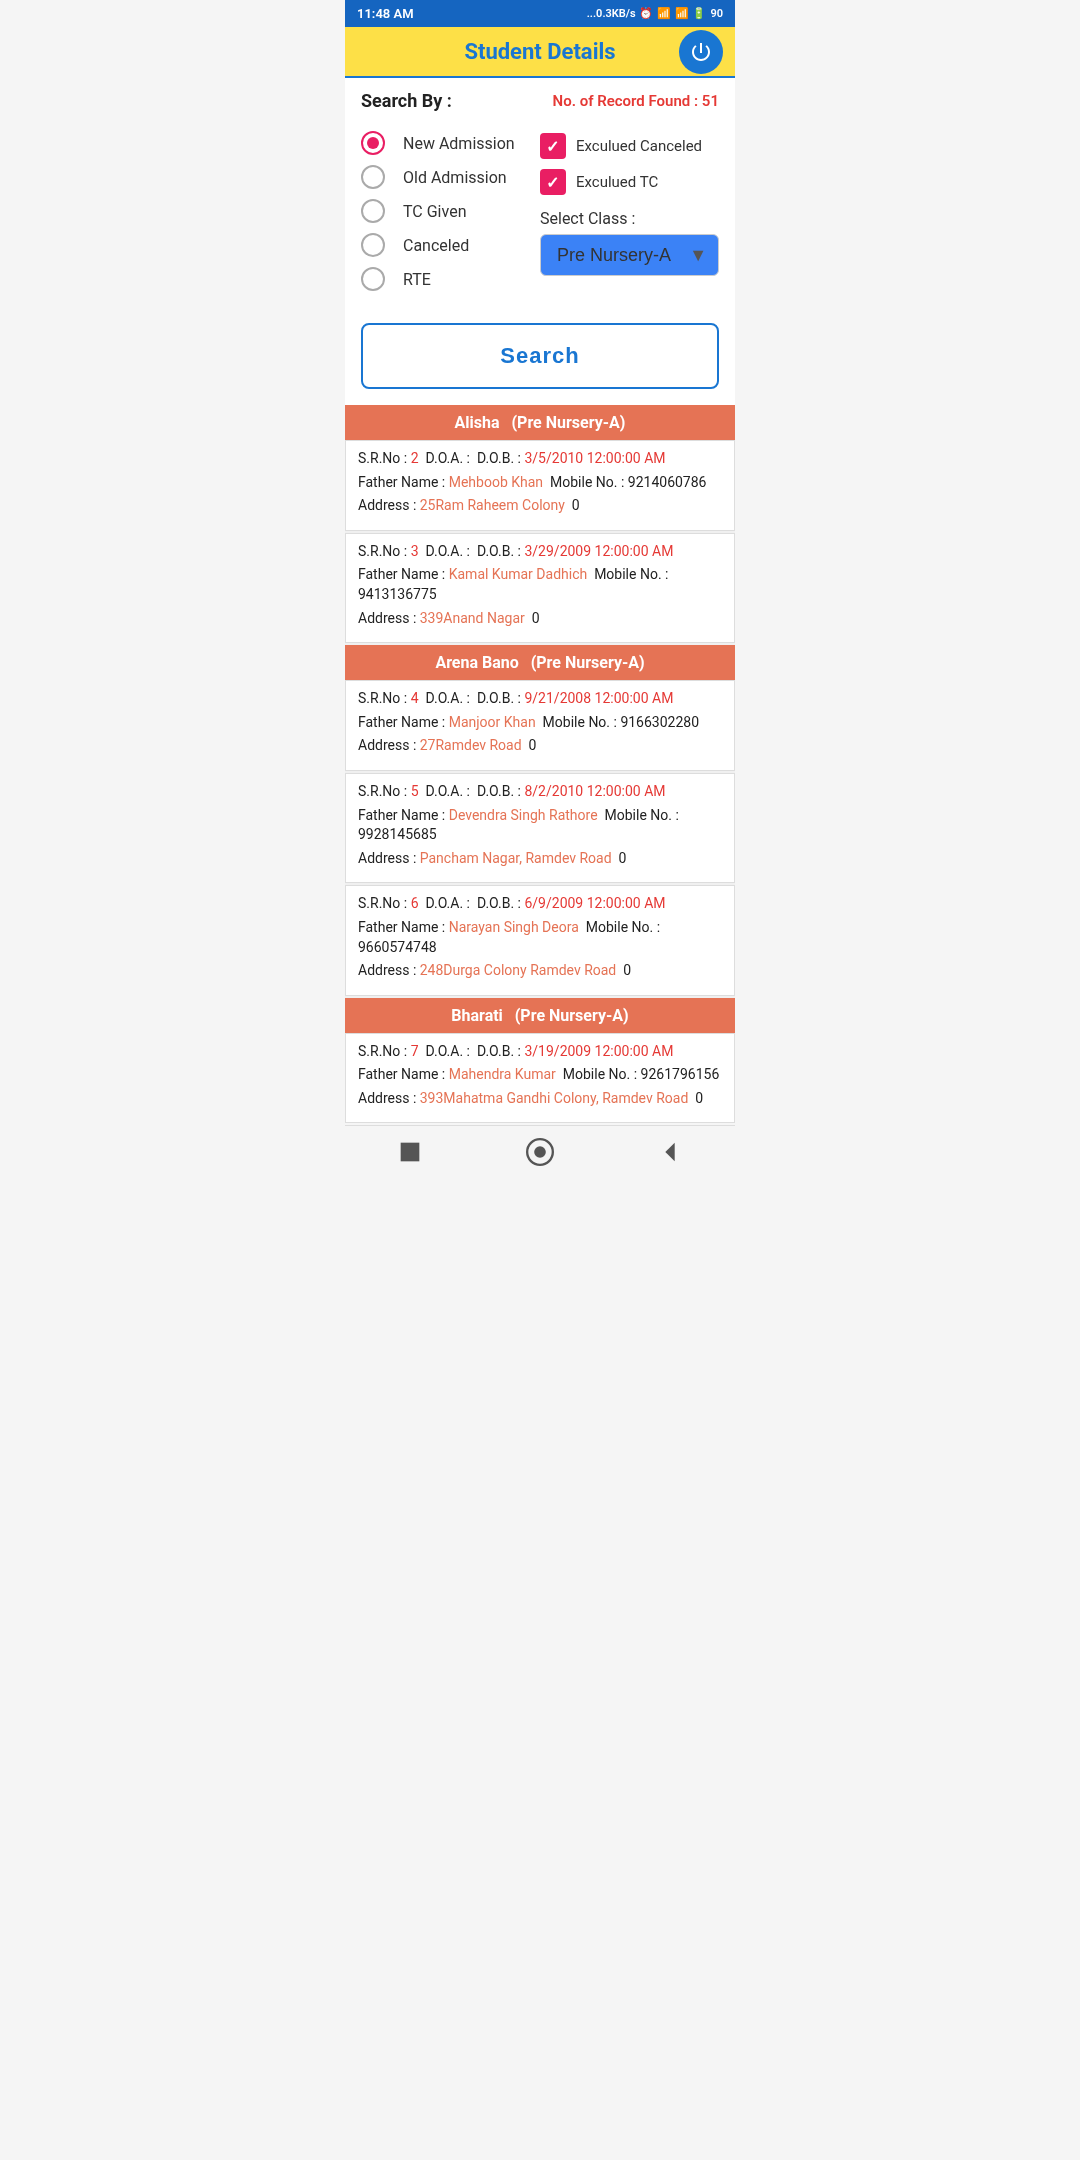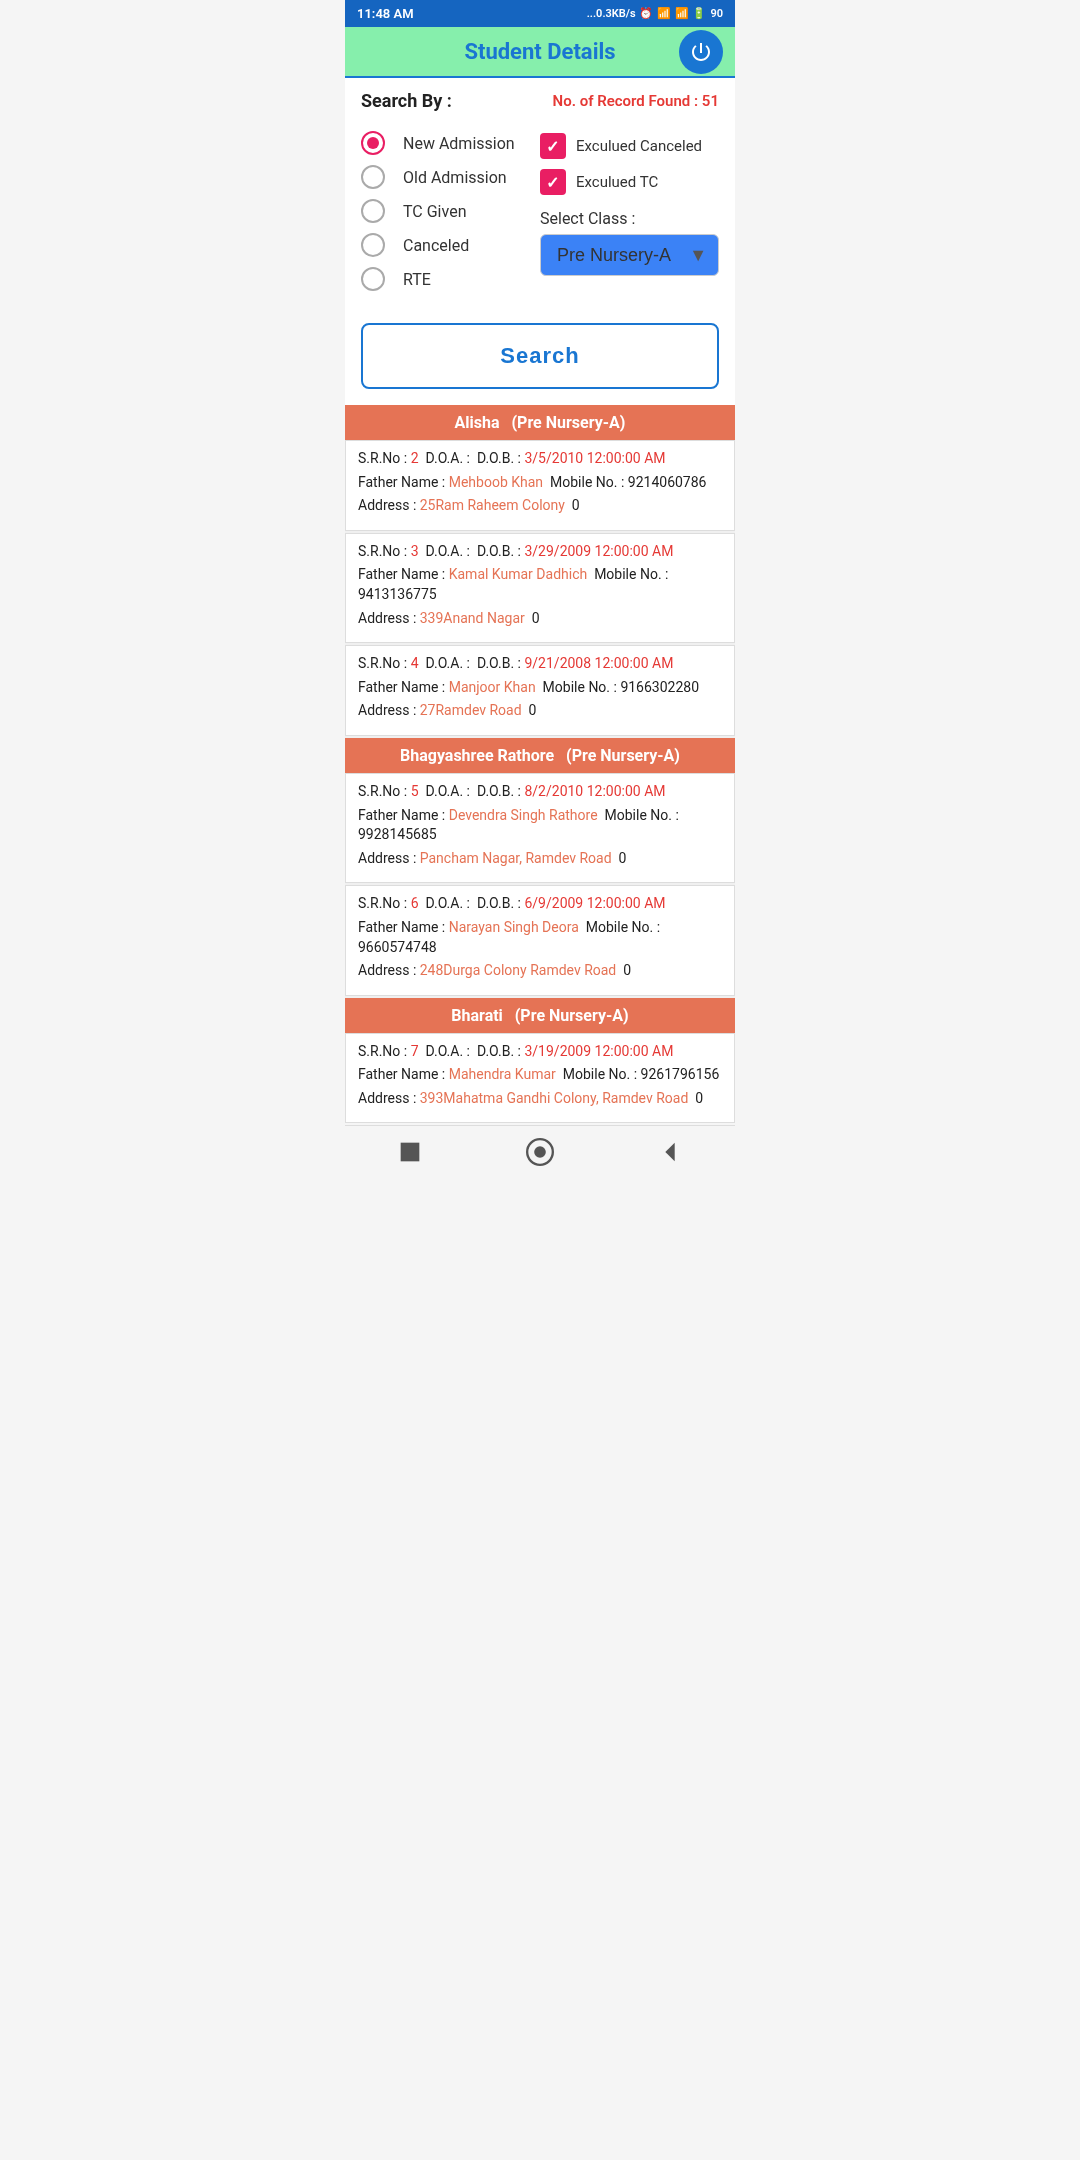--- a/index.html
+++ b/index.html
@@ -23,21 +23,21 @@
       font-weight: 600;
     }
     .status-right {
       display: flex;
       align-items: center;
       gap: 4px;
       font-size: 11px;
     }
     
     .header {
-      background: #86efac;
+      background: #fde047;
       display: flex;
       align-items: center;
       justify-content: center;
       padding: 12px 16px;
       border-bottom: 2px solid #1976d2;
       position: relative;
     }
     .header-title {
       color: #1976d2;
       font-size: 22px;
@@ -373,39 +373,39 @@
         Father Name : <span class="highlight">Kamal Kumar Dadhich</span>
         &nbsp;Mobile No. : <span>9413136775</span>
       </div>
       <div class="student-line">
         Address : <span class="highlight">339Anand Nagar</span>
         &nbsp;<span>0</span>
       </div>
     </div>
   </div>
     <div class="student-card">
+    <div class="student-header">
+      <span>Arena Bano &nbsp; (Pre Nursery-A)</span>
+    </div>
     <div class="student-body">
       <div class="student-line">
         S.R.No : <span class="red">4</span>
         &nbsp;D.O.A. : &nbsp;D.O.B. : <span class="red">9/21/2008 12:00:00 AM</span>
       </div>
       <div class="student-line">
         Father Name : <span class="highlight">Manjoor Khan</span>
         &nbsp;Mobile No. : <span>9166302280</span>
       </div>
       <div class="student-line">
         Address : <span class="highlight">27Ramdev Road</span>
         &nbsp;<span>0</span>
       </div>
     </div>
   </div>
     <div class="student-card">
-    <div class="student-header">
-      <span>Bhagyashree Rathore &nbsp; (Pre Nursery-A)</span>
-    </div>
     <div class="student-body">
       <div class="student-line">
         S.R.No : <span class="red">5</span>
         &nbsp;D.O.A. : &nbsp;D.O.B. : <span class="red">8/2/2010 12:00:00 AM</span>
       </div>
       <div class="student-line">
         Father Name : <span class="highlight">Devendra Singh Rathore</span>
         &nbsp;Mobile No. : <span>9928145685</span>
       </div>
       <div class="student-line">

